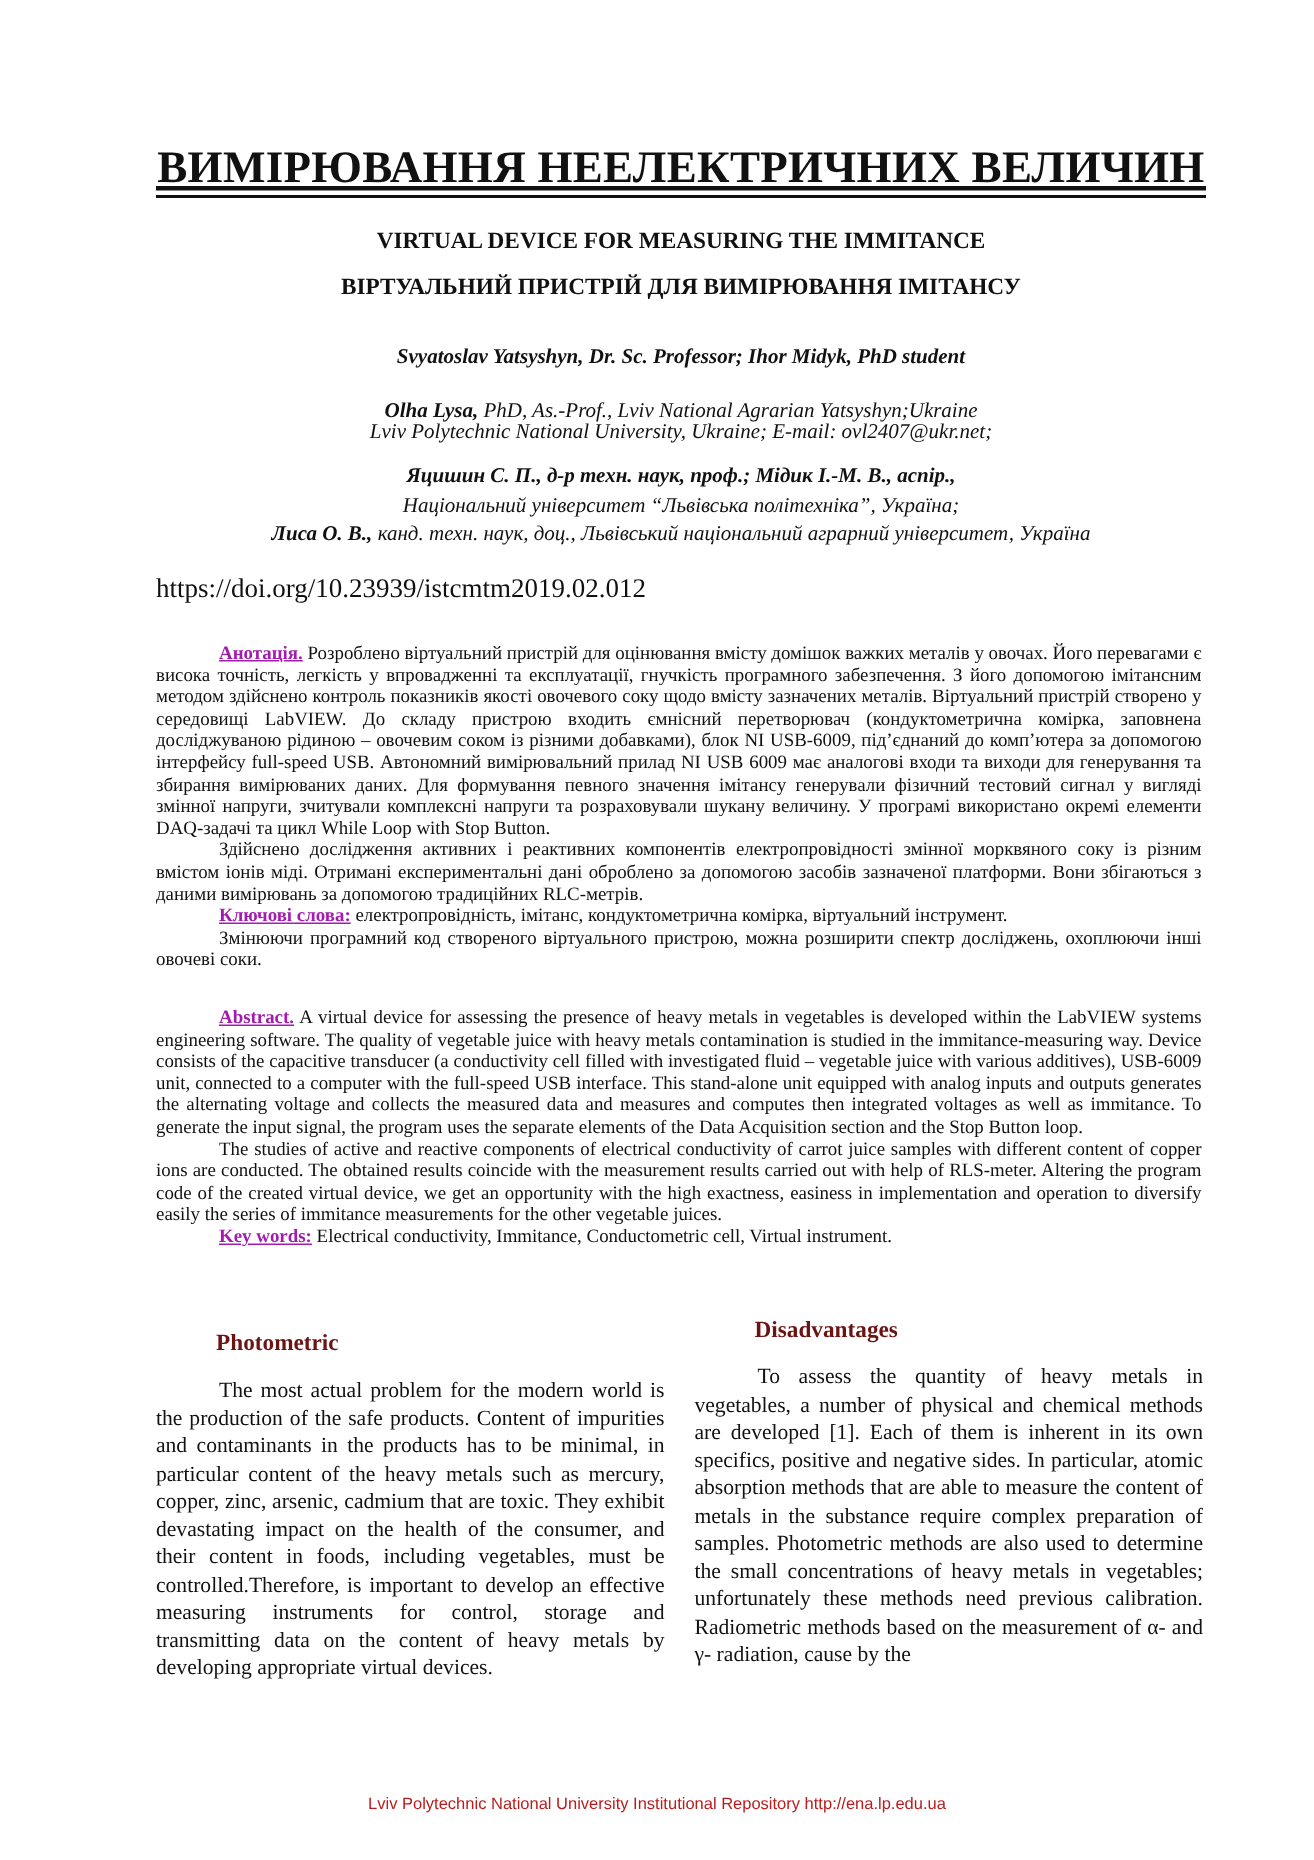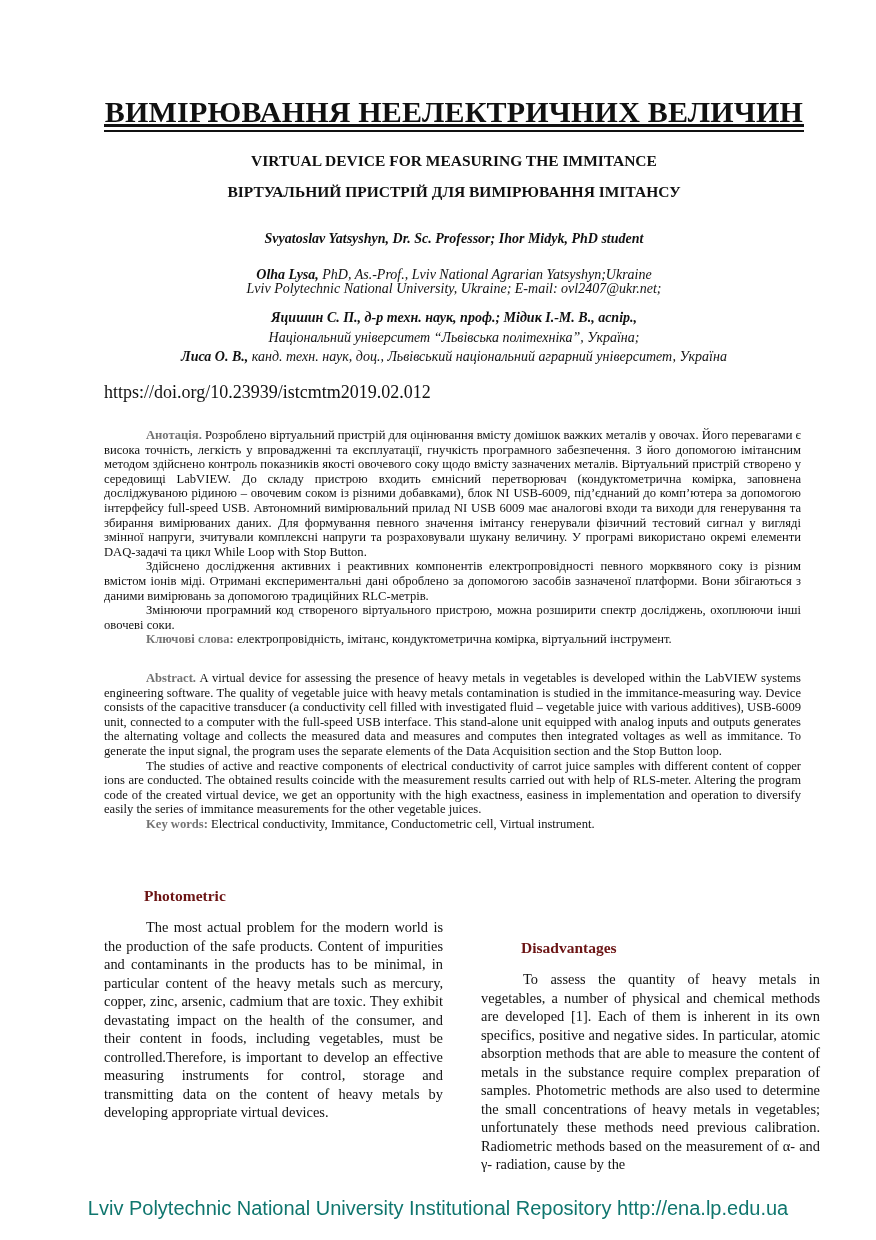--- a/index.html
+++ b/index.html
@@ -16,30 +16,30 @@
   .t2 { top:182px; }
   .authors { position:absolute; left:104px; width:700px; text-align:center; font-style:italic;
          font-size:14px; line-height:18px; }
   .authors b { font-weight:bold;margin-top:38px; }
   .a1 { top:230px; } .a2 { top:232px;margin-top:48px; } .a3 { top:266px; }
   .u1 { top:309px; } .u2 { top:329px; } .u3 { top:348px; }
   .doi { position:absolute; left:104px; top:384px; font-size:18px; line-height:16px; }
   .block { position:absolute; left:104px; width:697px; font-size:12.6px; line-height:14.6px;
          text-align:justify; }
   .block p { margin:0; text-indent:42px; }
-  .lbl { color:#737373; font-weight:bold; }
+  .lbl { color:#a21caf; font-weight:bold;text-decoration:underline; }
   .anot { top:428px; }
   .abs { top:671px; }
   .col { position:absolute; width:339px; font-size:14.4px; line-height:18.5px; text-align:justify; }
   .col.left { left:104px; top:886px; }
-  .col.right { left:463px; top:938px;margin-left:18px; }
+  .col.right { left:463px; top:877px; }
   .col h2 { margin:0 0 12px 40px; font-size:15.5px; line-height:20px; color:#6b1414; font-weight:bold; }
   .col p { margin:0; text-indent:42px; }
   .footer { position:absolute; left:0; width:876px; top:1197px; text-align:center;
-         font-family:"Liberation Sans", sans-serif; font-size:20px; color:#0f766e; }
+         font-family:"Liberation Sans", sans-serif; font-size:11px; color:#b91c1c; }
 </style>
 </head>
 <body>
 
 <div class="section-header">ВИМІРЮВАННЯ НЕЕЛЕКТРИЧНИХ ВЕЛИЧИН</div>
 <div class="rule r1"></div>
 <div class="rule r2"></div>
 
 <div class="title t1">VIRTUAL DEVICE FOR MEASURING THE IMMITANCE</div>
 <div class="title t2">ВІРТУАЛЬНИЙ ПРИСТРІЙ ДЛЯ ВИМІРЮВАННЯ ІМІТАНСУ</div>
@@ -49,23 +49,23 @@
 <div class="authors a3"><b>Olha Lysa,</b><span> PhD, As.-Prof., Lviv National Agrarian Yatsyshyn;Ukraine</span></div>
 
 <div class="authors u1"><b>Яцишин С. П., д-р техн. наук, проф.; Мідик І.-М. В., аспір.,</b></div>
 <div class="authors u2">Національний університет “Львівська політехніка”, Україна;</div>
 <div class="authors u3"><b>Лиса О. В.,</b><span> канд. техн. наук, доц., Львівський національний аграрний університет, Україна</span></div>
 
 <div class="doi">https://doi.org/10.23939/istcmtm2019.02.012</div>
 
 <div class="block anot">
   <p><span class="lbl">Анотація.</span><span> Розроблено віртуальний пристрій для оцінювання вмісту домішок важких металів у овочах. Його перевагами є висока точність, легкість у впровадженні та експлуатації, гнучкість програмного забезпечення. З його допомогою імітансним методом здійснено контроль показників якості овочевого соку щодо вмісту зазначених металів. Віртуальний пристрій створено у середовищі LabVIEW. До складу пристрою входить ємнісний перетворювач (кондуктометрична комірка, заповнена досліджуваною рідиною – овочевим соком із різними добавками), блок NI USB-6009, під’єднаний до комп’ютера за допомогою інтерфейсу full-speed USB. Автономний вимірювальний прилад NI USB 6009 має аналогові входи та виходи для генерування та збирання вимірюваних даних. Для формування певного значення імітансу генерували фізичний тестовий сигнал у вигляді змінної напруги, зчитували комплексні напруги та розраховували шукану величину. У програмі використано окремі елементи DAQ-задачі та цикл While Loop with Stop Button.</span></p>
-  <p>Здійснено дослідження активних і реактивних компонентів електропровідності певного морквяного соку із різним вмістом іонів міді. Отримані експериментальні дані оброблено за допомогою засобів зазначеної платформи. Вони збігаються з даними вимірювань за допомогою традиційних RLC-метрів.</p>
+  <p>Здійснено дослідження активних і реактивних компонентів електропровідності змінної морквяного соку із різним вмістом іонів міді. Отримані експериментальні дані оброблено за допомогою засобів зазначеної платформи. Вони збігаються з даними вимірювань за допомогою традиційних RLC-метрів.</p>
+  <p><span class="lbl">Ключові слова:</span><span> електропровідність, імітанс, кондуктометрична комірка, віртуальний інструмент.</span></p>
   <p>Змінюючи програмний код створеного віртуального пристрою, можна розширити спектр досліджень, охоплюючи інші овочеві соки.</p>
-  <p><span class="lbl">Ключові слова:</span><span> електропровідність, імітанс, кондуктометрична комірка, віртуальний інструмент.</span></p>
 </div>
 
 <div class="block abs">
   <p><span class="lbl">Abstract.</span><span> A virtual device for assessing the presence of heavy metals in vegetables is developed within the LabVIEW systems engineering software. The quality of vegetable juice with heavy metals contamination is studied in the immitance-measuring way. Device consists of the capacitive transducer (a conductivity cell filled with investigated fluid – vegetable juice with various additives), USB-6009 unit, connected to a computer with the full-speed USB interface. This stand-alone unit equipped with analog inputs and outputs generates the alternating voltage and collects the measured data and measures and computes then integrated voltages as well as immitance. To generate the input signal, the program uses the separate elements of the Data Acquisition section and the Stop Button loop.</span></p>
   <p>The studies of active and reactive components of electrical conductivity of carrot juice samples with different content of copper ions are conducted. The obtained results coincide with the measurement results carried out with help of RLS-meter. Altering the program code of the created virtual device, we get an opportunity with the high exactness, easiness in implementation and operation to diversify easily the series of immitance measurements for the other vegetable juices.</p>
   <p><span class="lbl">Key words:</span><span> Electrical conductivity, Immitance, Conductometric cell, Virtual instrument.</span></p>
 </div>
 
 <div class="col left">
   <h2>Photometric</h2>

